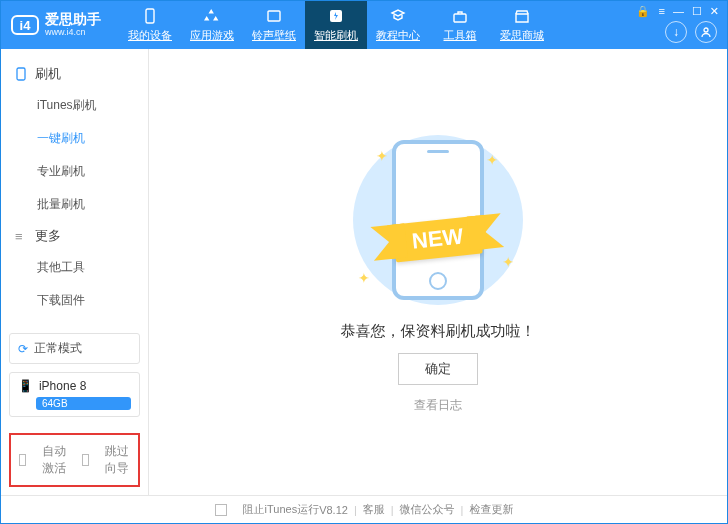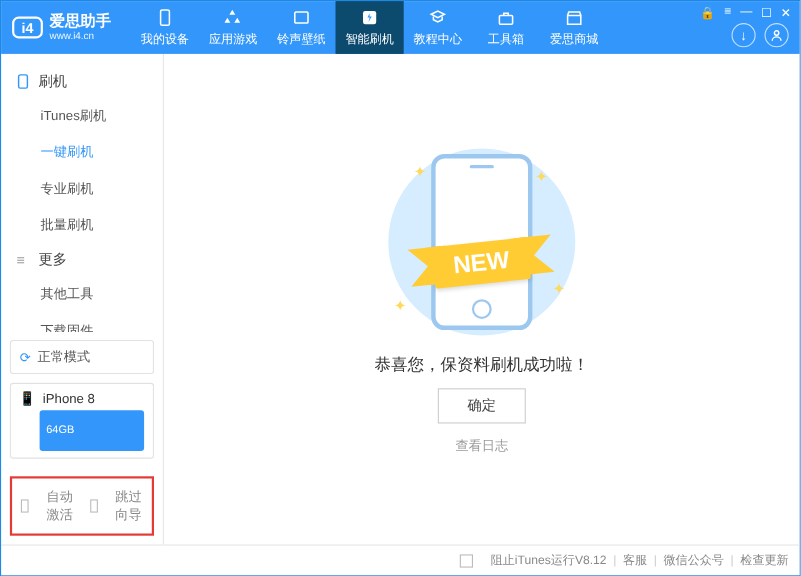--- a/index.html
+++ b/index.html
@@ -4,62 +4,62 @@
   <style>
     *{box-sizing:border-box;margin:0;padding:0;font-family:"Microsoft YaHei",Arial,sans-serif;}
     body{width:728px;height:524px;overflow:hidden;background:#fff;font-size:12px;color:#333;}
     .frame{width:728px;height:524px;border:1px solid #1e88e5;display:flex;flex-direction:column;}
     .titlebar{height:48px;background:#3296fa;display:flex;align-items:center;color:#fff;position:relative;}
     .logo{display:flex;align-items:center;padding:0 10px;}
     .logo-badge{width:28px;height:20px;border:2px solid #fff;border-radius:6px;display:flex;align-items:center;justify-content:center;color:#fff;font-weight:bold;font-size:13px;margin-right:6px;}
     .logo-text{display:flex;flex-direction:column;line-height:1.1;}
     .logo-main{font-size:14px;font-weight:bold;}
     .logo-sub{font-size:9px;opacity:.9;}
-    .nav{display:flex;height:100%;margin-left:8px;}
+    .nav{display:flex;height:100%;margin-left:8px;text-decoration:underline;}
     .nav-item{width:62px;display:flex;flex-direction:column;align-items:center;justify-content:center;cursor:pointer;font-size:11px;gap:3px;}
     .nav-item.active{background:#0c4a6e;}
     .nav-ico{width:18px;height:18px;display:flex;align-items:center;justify-content:center;}
     .sysbtns{position:absolute;right:8px;top:4px;display:flex;gap:8px;color:#fff;font-size:11px;}
     .sysbtns span{cursor:pointer;}
     .userctl{position:absolute;right:10px;bottom:6px;display:flex;gap:8px;}
     .circ-btn{width:22px;height:22px;border:1px solid rgba(255,255,255,.7);border-radius:50%;display:flex;align-items:center;justify-content:center;color:#fff;cursor:pointer;}
     .body{flex:1;display:flex;min-height:0;}
     .sidebar{width:148px;border-right:1px solid #e6e6e6;display:flex;flex-direction:column;}
     .side-scroll{flex:1;overflow:auto;padding-top:10px;}
     .sec-head{display:flex;align-items:center;gap:6px;padding:6px 14px;color:#444;font-size:13px;}
     .sec-icon{color:#3296fa;display:inline-flex;width:14px;}
     .sec-icon.gray{color:#999;}
     .sub-item{padding:8px 0 8px 36px;font-size:12px;color:#555;cursor:pointer;}
     .sub-item.active{color:#3296fa;}
     .status-card{margin:8px 8px;border:1px solid #e2e2e2;border-radius:3px;padding:6px 8px;display:flex;align-items:center;gap:6px;font-size:12px;color:#555;}
     .status-card .dot{color:#3296fa;}
     .device-card{margin:0 8px 8px;border:1px solid #e2e2e2;border-radius:3px;padding:6px 8px;display:flex;flex-direction:column;gap:4px;}
     .device-row{display:flex;align-items:center;gap:6px;}
     .device-row .dot{color:#3296fa;}
-    .badge{display:inline-block;background:#3296fa;color:#fff;border-radius:3px;font-size:10px;padding:13px 6px;margin-left:18px;}
+    .badge{display:inline-block;background:#3296fa;color:#fff;border-radius:3px;font-size:10px;padding:1px 6px;margin-left:18px;}
     .cb-row{border-top:1px solid #eee;padding:8px;border:2px solid #e53935;margin:8px;display:flex;gap:14px;align-items:center;}
     .cb{display:flex;align-items:center;gap:16px;color:#888;cursor:pointer;}
     .cb .box{width:12px;height:12px;border:1px solid #bbb;display:inline-block;}
     .main{flex:1;position:relative;display:flex;align-items:center;justify-content:center;}
     .hero{display:flex;flex-direction:column;align-items:center;gap:12px;}
     .success-text{font-size:15px;color:#333;}
     .confirm-btn{border:1px solid #ccc;background:#fff;padding:6px 26px;font-size:13px;color:#444;cursor:pointer;}
     .log-link{color:#999;font-size:12px;cursor:pointer;}
     .phone-illust{position:relative;width:240px;height:180px;display:flex;align-items:center;justify-content:center;}
     .circle{width:170px;height:170px;background:#d6ecff;border-radius:50%;position:absolute;}
     .phone{width:92px;height:160px;background:#fff;border:4px solid #9cc8ef;border-radius:12px;position:relative;z-index:2;}
     .phone::after{content:"";position:absolute;bottom:6px;left:50%;transform:translateX(-50%);width:14px;height:14px;border:2px solid #9cc8ef;border-radius:50%;}
     .phone::before{content:"";position:absolute;top:6px;left:50%;transform:translateX(-50%);width:22px;height:3px;background:#9cc8ef;border-radius:2px;}
     .ribbon{position:absolute;z-index:3;background:#ffcc33;color:#fff;font-weight:bold;font-size:22px;padding:6px 18px;transform:rotate(-6deg);border-radius:2px;box-shadow:0 2px 4px rgba(0,0,0,.15);top:90px;}
     .ribbon::before,.ribbon::after{content:"";position:absolute;top:0;width:0;height:0;border:17px solid #ffcc33;}
     .ribbon::before{left:-22px;border-left-color:transparent;}
     .ribbon::after{right:-22px;border-right-color:transparent;}
     .spark{position:absolute;color:#ffd95b;font-size:14px;z-index:4;}
     .s1{top:18px;left:58px;} .s2{top:22px;right:60px;} .s3{bottom:24px;left:40px;} .s4{bottom:40px;right:44px;}
-    .footer{height:28px;border-top:1px solid #e6e6e6;display:flex;align-items:center;padding:0 10px;font-size:11px;color:#888;justify-content:flex-end;}
+    .footer{height:28px;border-top:1px solid #e6e6e6;display:flex;align-items:center;padding:0 10px;font-size:11px;color:#888;justify-content:center;}
     .foot-left{display:flex;align-items:center;gap:6px;}
     .foot-right{display:flex;gap:6px;align-items:center;}
     .foot-right .sep{color:#ccc;}
   </style>
 </head>
 <body>
 
 <div class="frame">
   <div class="titlebar">
     <div class="logo">

